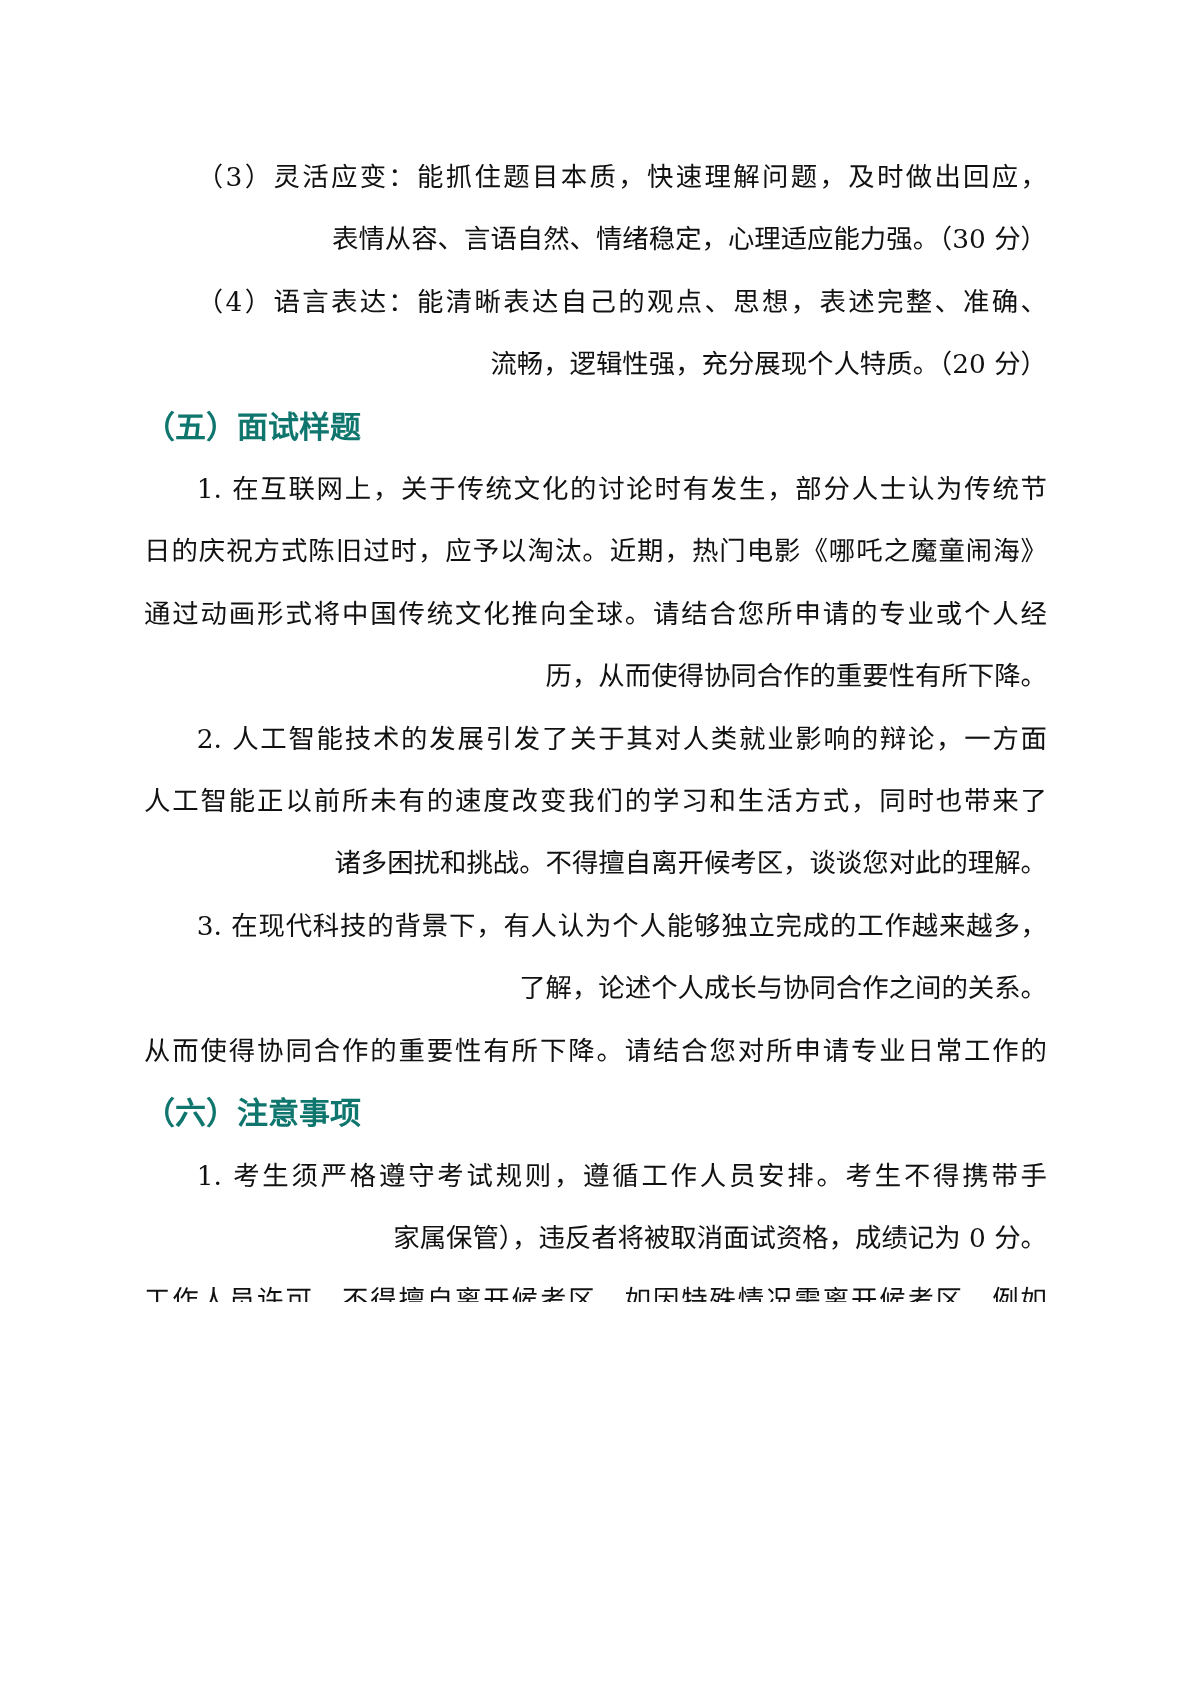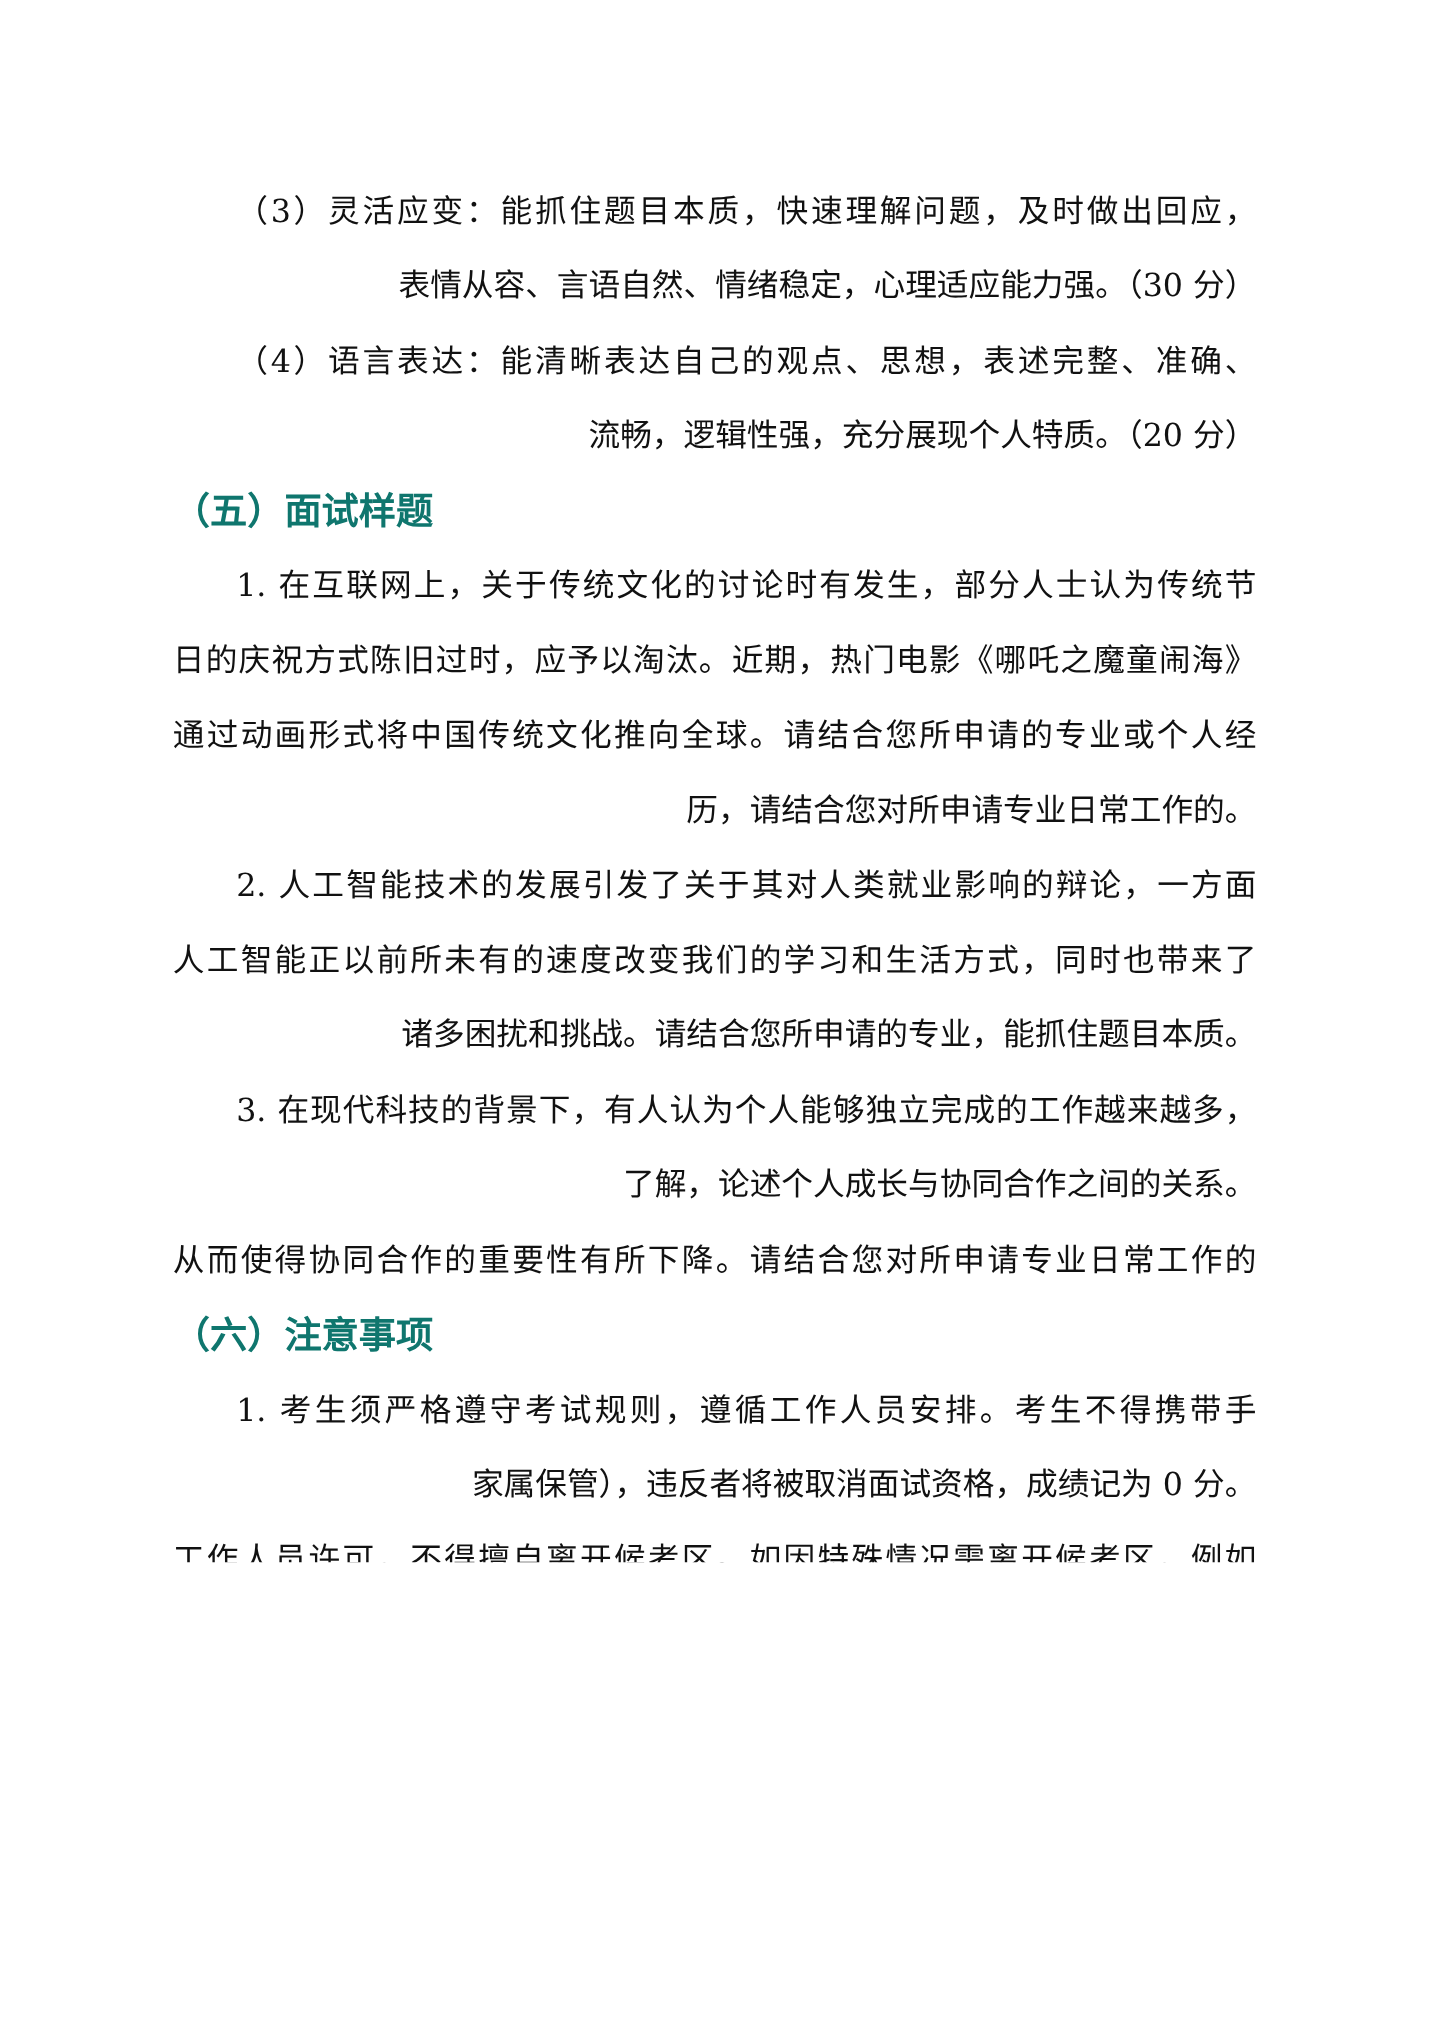--- a/index.html
+++ b/index.html
@@ -59,24 +59,24 @@
 <div class="page">
   <div class="doc-body" id="doc-body">
       <div class="line fill indent">（3）灵活应变：能抓住题目本质，快速理解问题，及时做出回应，</div>
       <div class="line">表情从容、言语自然、情绪稳定，心理适应能力强。（30 分）</div>
       <div class="line fill indent">（4）语言表达：能清晰表达自己的观点、思想，表述完整、准确、</div>
       <div class="line">流畅，逻辑性强，充分展现个人特质。（20 分）</div>
       <div class="heading">（五）面试样题</div>
       <div class="line fill indent">1. 在互联网上，关于传统文化的讨论时有发生，部分人士认为传统节</div>
       <div class="line fill">日的庆祝方式陈旧过时，应予以淘汰。近期，热门电影《哪吒之魔童闹海》</div>
       <div class="line fill">通过动画形式将中国传统文化推向全球。请结合您所申请的专业或个人经</div>
-      <div class="line">历，请结合您对所申请专业日常工作的。</div>
+      <div class="line">历，从而使得协同合作的重要性有所下降。</div>
       <div class="line fill indent">2. 人工智能技术的发展引发了关于其对人类就业影响的辩论，一方面</div>
       <div class="line fill">人工智能正以前所未有的速度改变我们的学习和生活方式，同时也带来了</div>
-      <div class="line">诸多困扰和挑战。请结合您所申请的专业，能抓住题目本质。</div>
+      <div class="line">诸多困扰和挑战。不得擅自离开候考区，谈谈您对此的理解。</div>
       <div class="line fill indent">3. 在现代科技的背景下，有人认为个人能够独立完成的工作越来越多，</div>
       <div class="line">了解，论述个人成长与协同合作之间的关系。</div>
       <div class="line fill">从而使得协同合作的重要性有所下降。请结合您对所申请专业日常工作的</div>
       <div class="heading">（六）注意事项</div>
       <div class="line fill indent">1. 考生须严格遵守考试规则，遵循工作人员安排。考生不得携带手</div>
       <div class="line">家属保管），违反者将被取消面试资格，成绩记为 0 分。</div>
       <div class="line fill">工作人员许可，不得擅自离开候考区。如因特殊情况需离开候考区，例如</div>
     </div>
   <div class="footer">
     <span>5</span>

